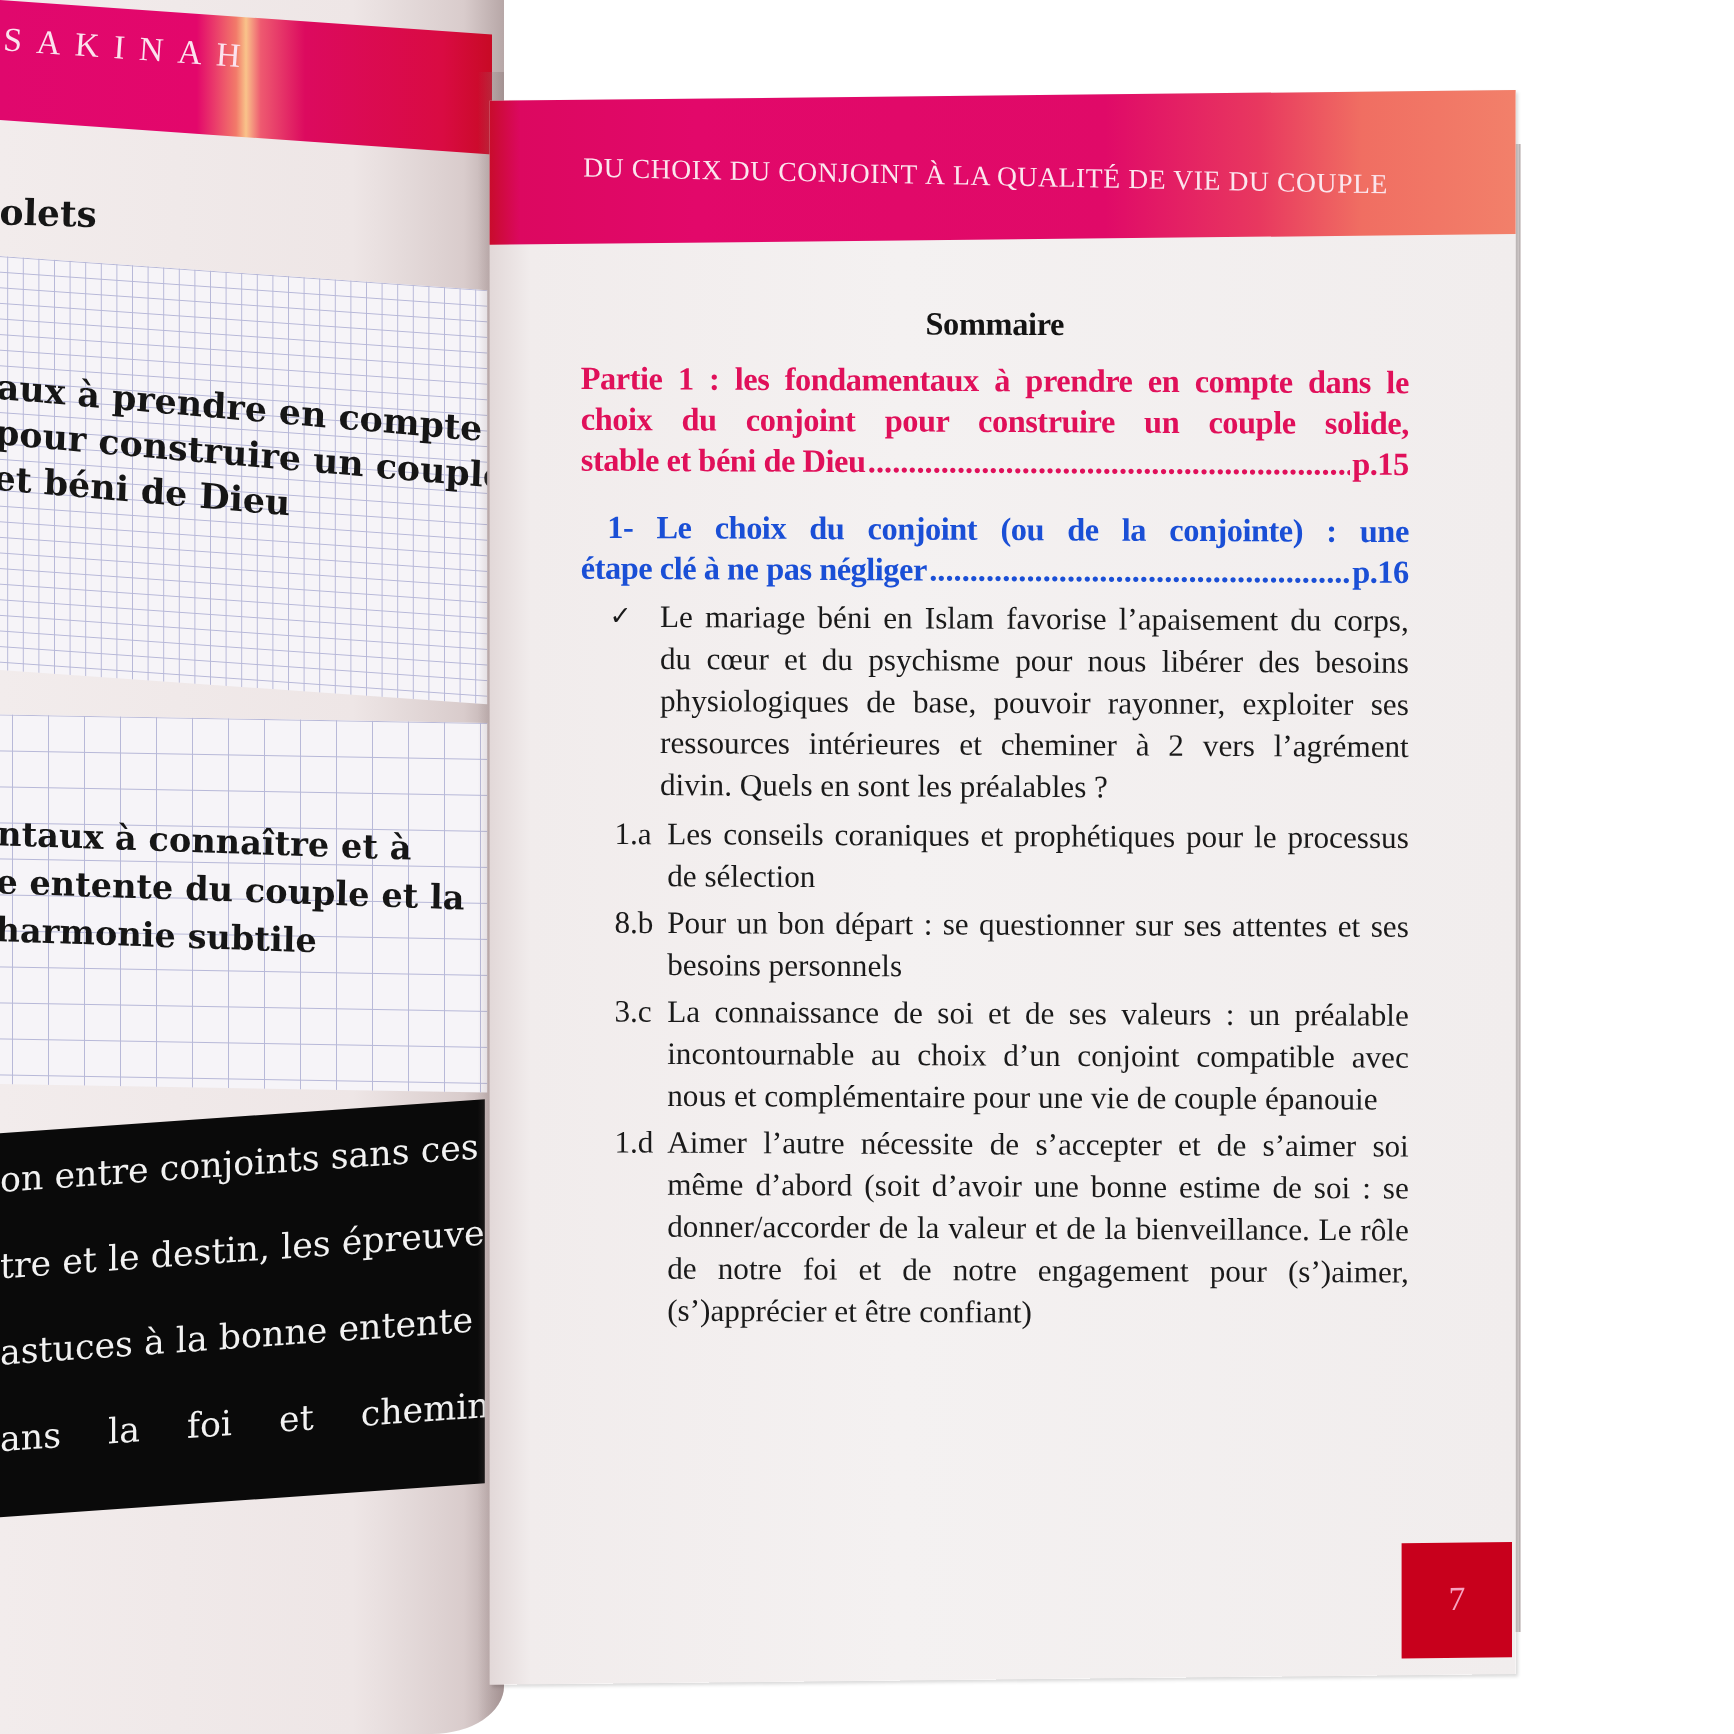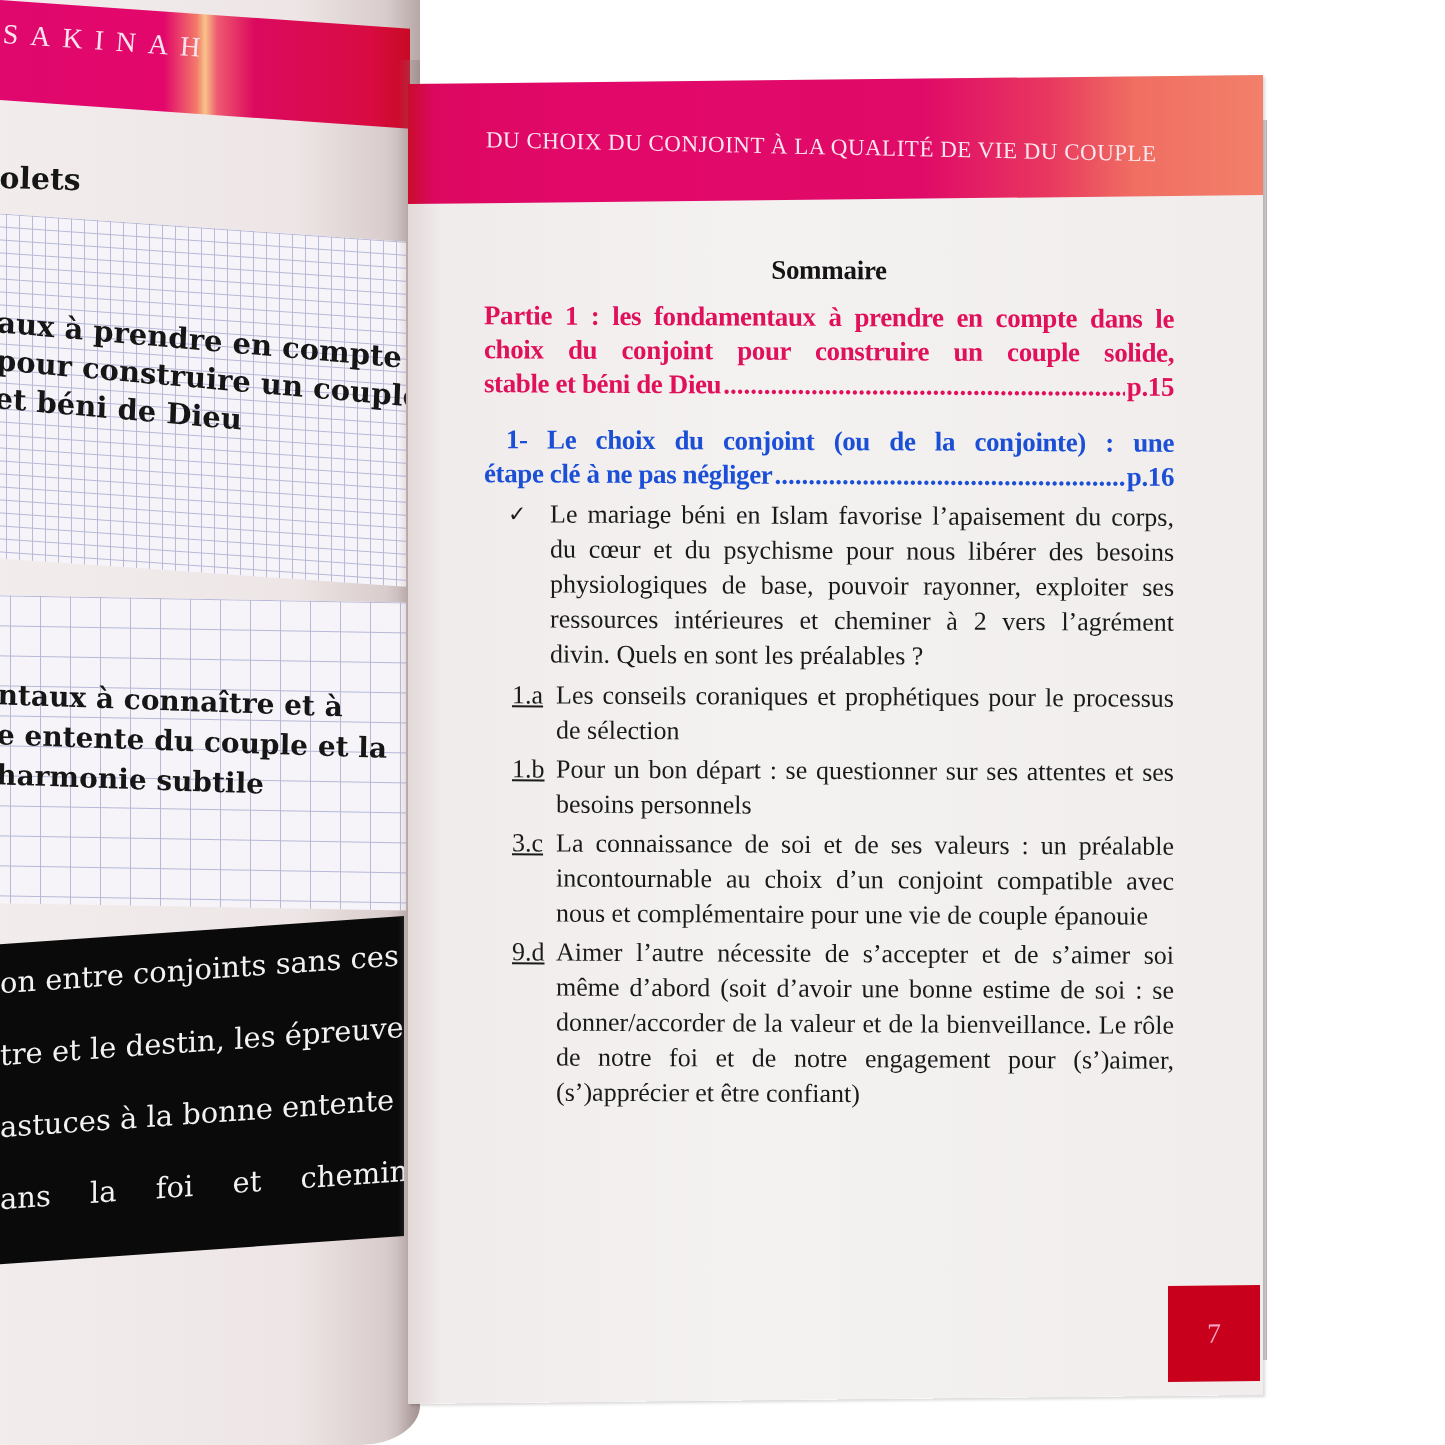--- a/index.html
+++ b/index.html
@@ -266,21 +266,20 @@
     .sub-item {
       position: relative;
       padding-left: 72px;
       text-align: justify;
       margin: 4px 0 4px 0;
     }
     .sub-item .num {
       position: absolute;
       left: 28px;
       top: 0;
-      text-decoration: underline;
     }
 
     .page-number-box {
       position: absolute;
       left: 760px;
       top: 1210px;
       width: 92px;
       height: 96px;
       background: #c8001c;
       display: flex;
@@ -360,29 +359,29 @@
         <div class="bullet-item">
           <span class="check">✓</span>
           <span>Le mariage béni en Islam favorise l’apaisement du corps, du cœur et du psychisme pour nous libérer des besoins physiologiques de base, pouvoir rayonner, exploiter ses ressources intérieures et cheminer à 2 vers l’agrément divin. Quels en sont les préalables ?</span>
         </div>
 
         <div class="sub-item">
           <span class="num">1.a</span>
           <span>Les conseils coraniques et prophétiques pour le processus de sélection</span>
         </div>
         <div class="sub-item">
-          <span class="num">1.b</span>
+          <span class="num">8.b</span>
           <span>Pour un bon départ : se questionner sur ses attentes et ses besoins personnels</span>
         </div>
         <div class="sub-item">
           <span class="num">3.c</span>
           <span>La connaissance de soi et de ses valeurs : un préalable incontournable au choix d’un conjoint compatible avec nous et complémentaire pour une vie de couple épanouie</span>
         </div>
         <div class="sub-item">
-          <span class="num">9.d</span>
+          <span class="num">1.d</span>
           <span>Aimer l’autre nécessite de s’accepter et de s’aimer soi même d’abord (soit d’avoir une bonne estime de soi : se donner/accorder de la valeur et de la bienveillance. Le rôle de notre foi et de notre engagement pour (s’)aimer, (s’)apprécier et être confiant)</span>
         </div>
       </div>
     </div>
 
     <div class="page-number-box">
       <span class="page-number">7</span>
     </div>
   </div>
 </div>

